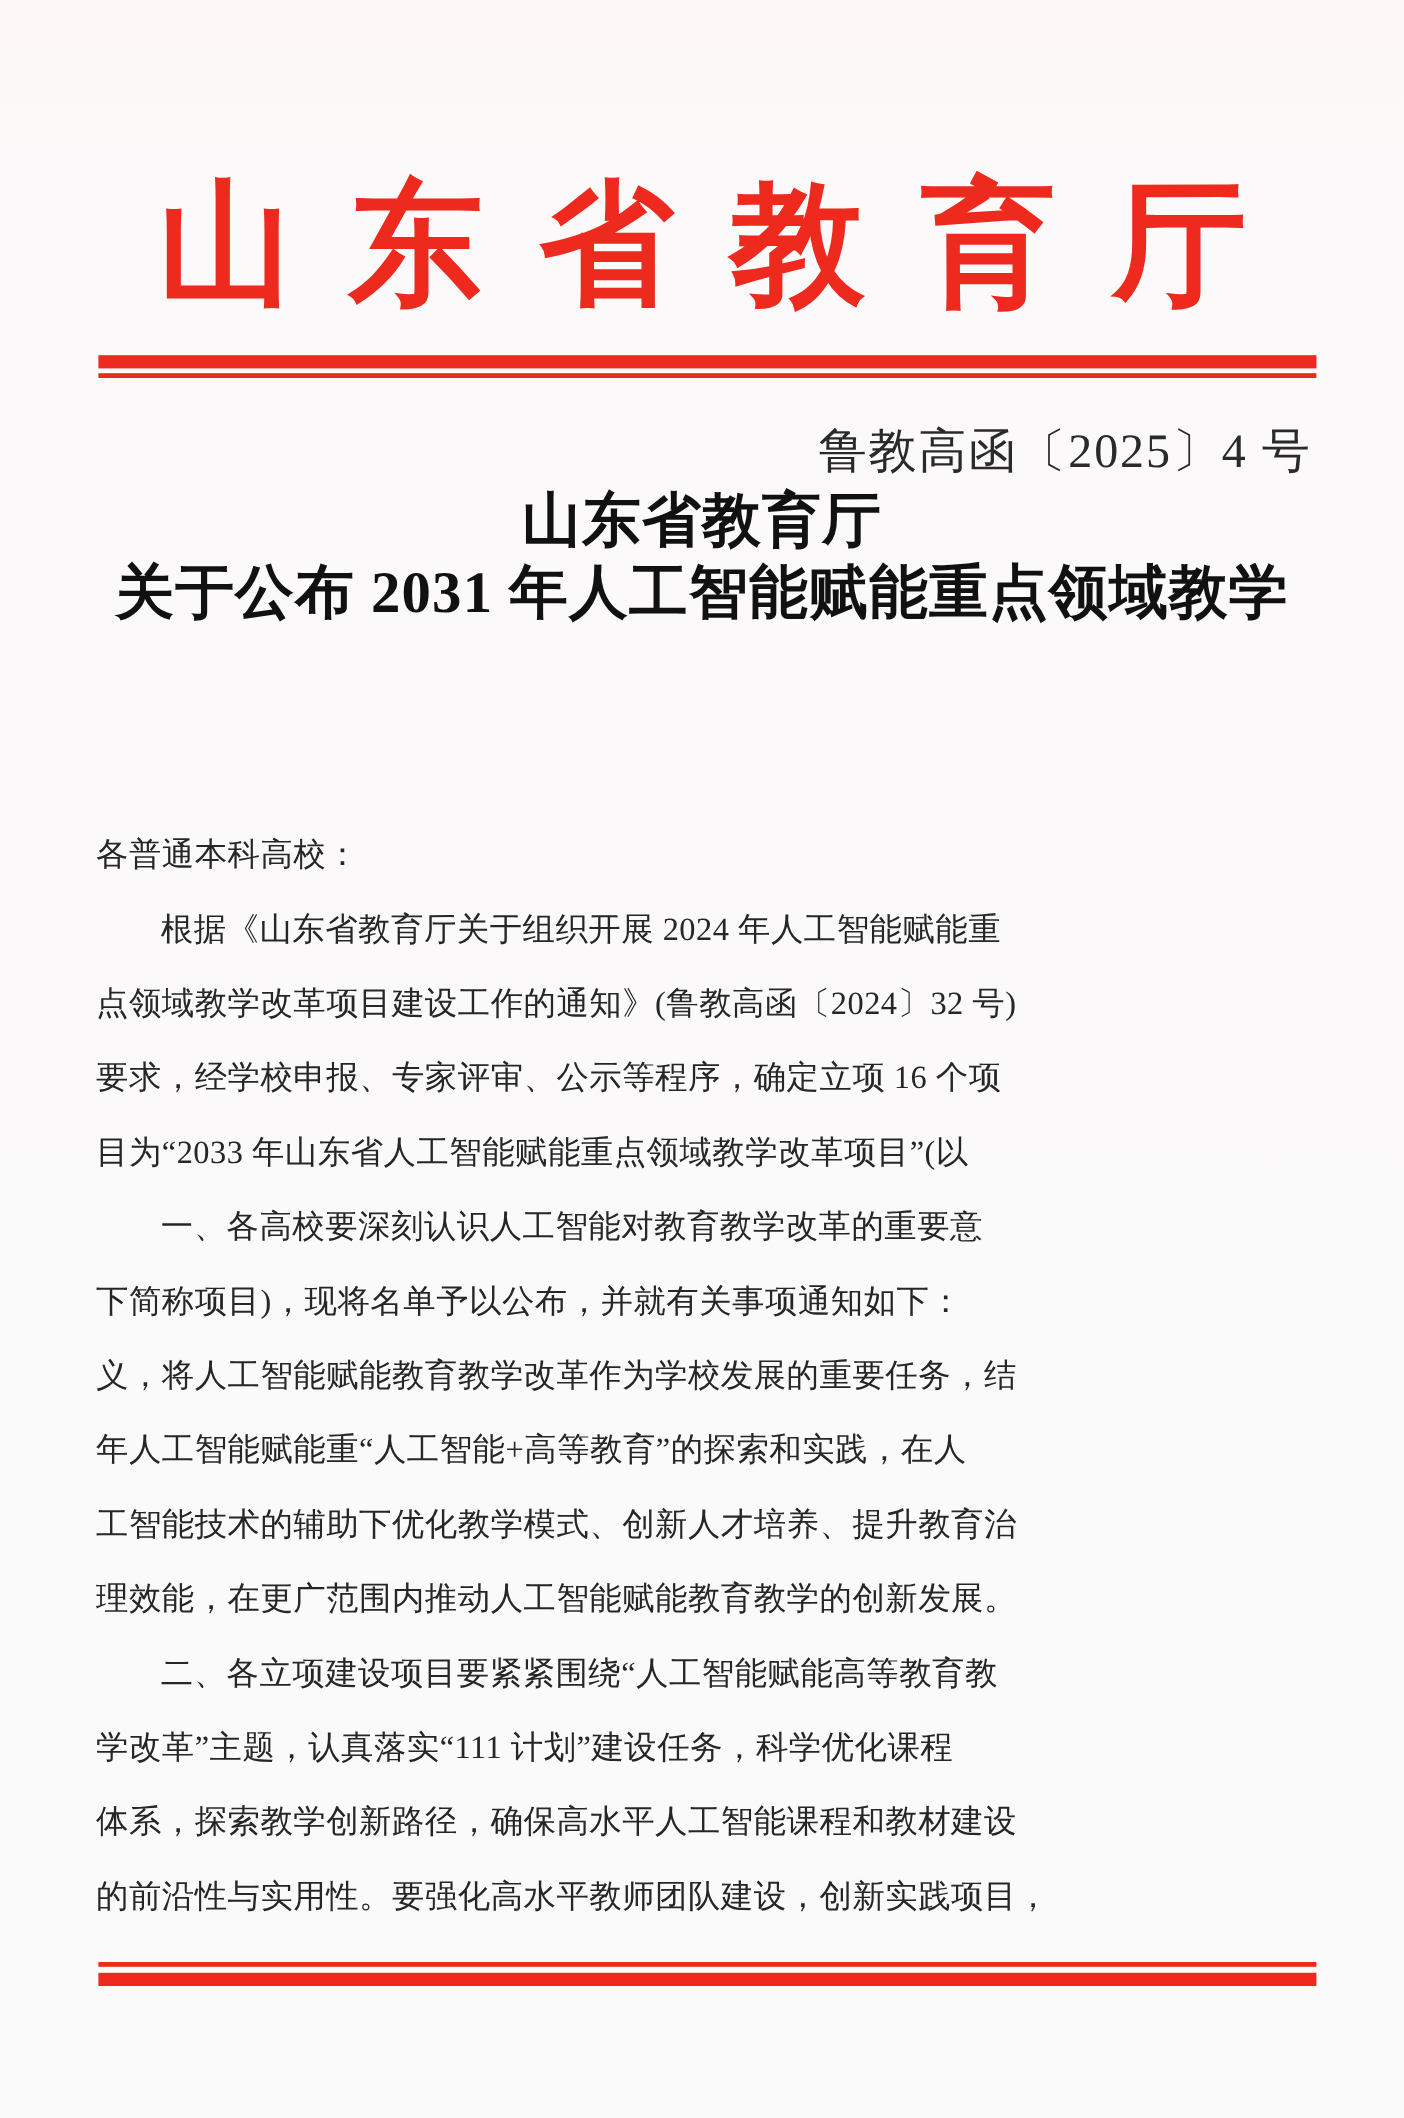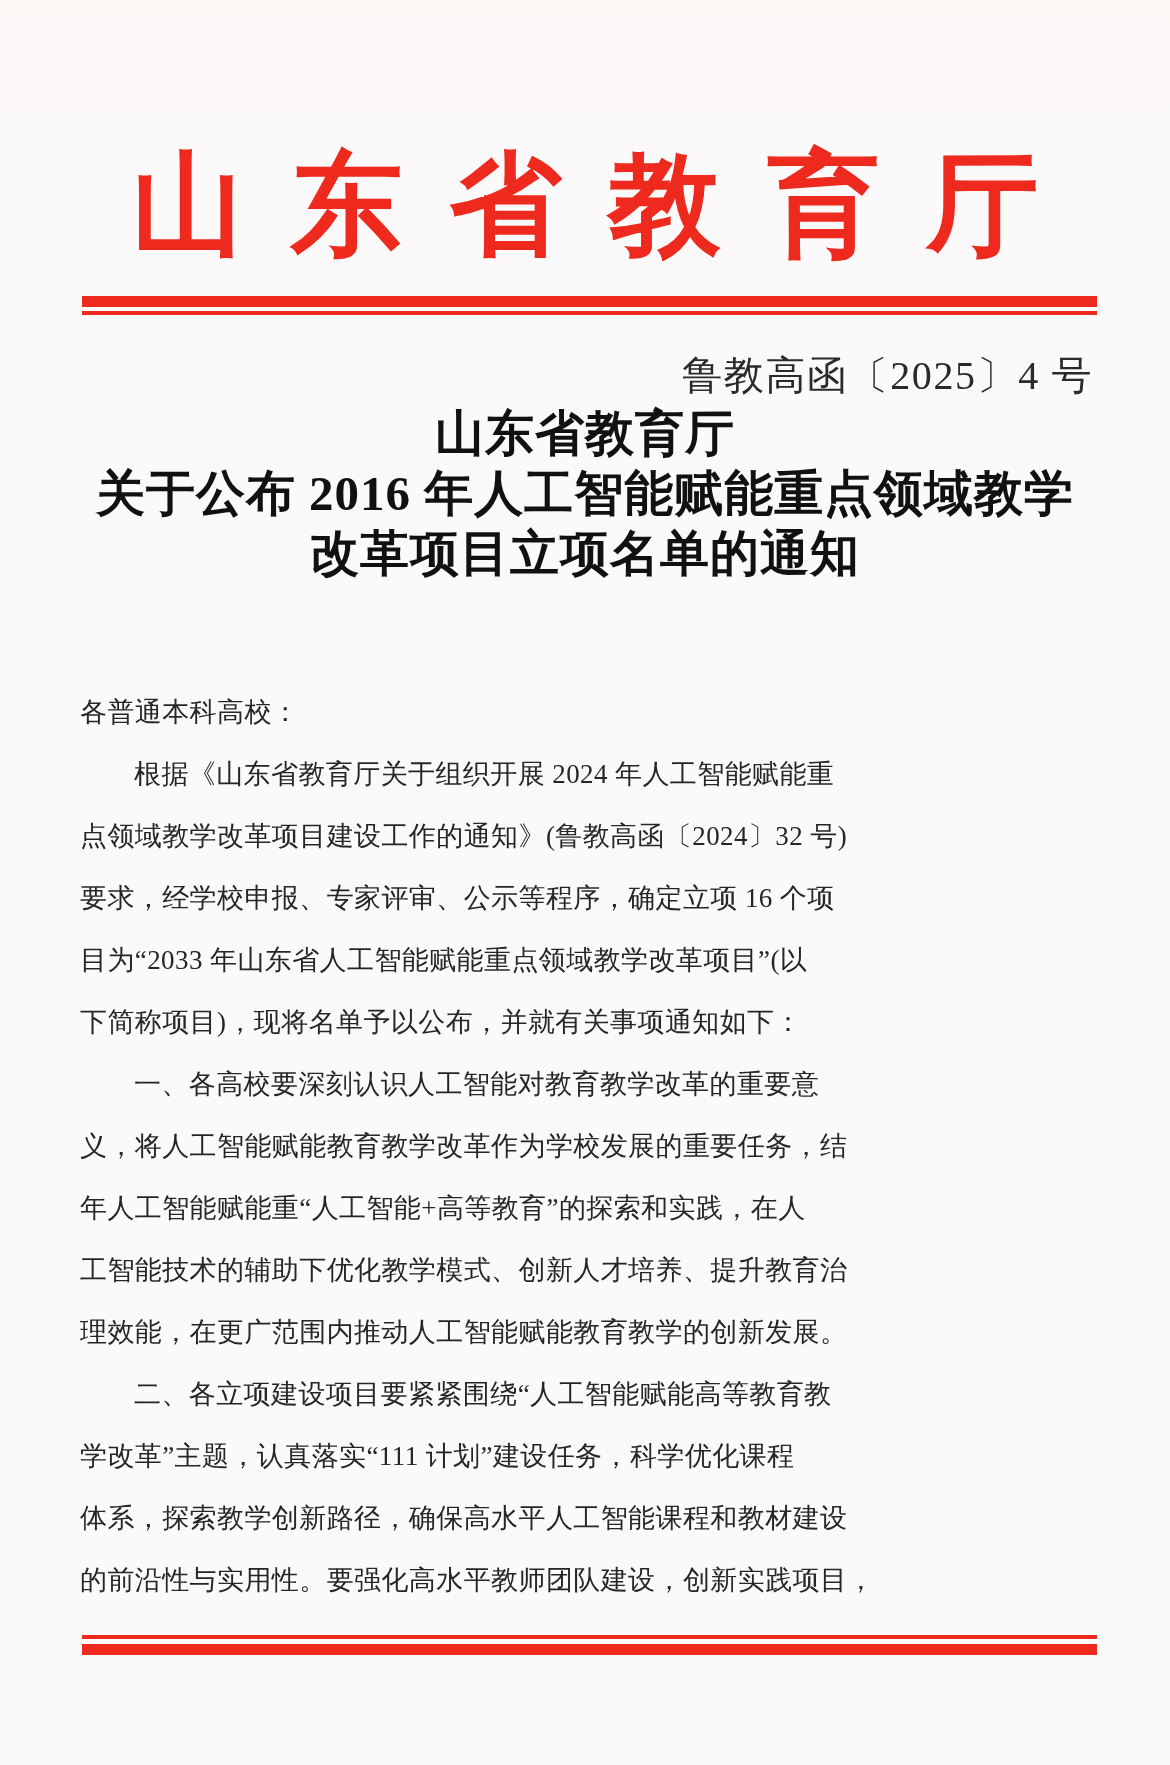--- a/index.html
+++ b/index.html
@@ -87,32 +87,31 @@
 
   <div class="agency-name">山东省教育厅</div>
 
   <div class="rule rule-thick-top"></div>
   <div class="rule rule-thin-top"></div>
 
   <div class="doc-number">鲁教高函〔2025〕4 号</div>
 
   <div class="doc-title">
     <div>山东省教育厅</div>
-    <div>关于公布 2016 年人工智能赋能重点领域教学</div>
-    <div>改革项目立项名单的通知</div>
+    <div>关于公布 2031 年人工智能赋能重点领域教学</div>
   </div>
 
   <div class="body-text">
       <div class="body-line">各普通本科高校：</div>
       <div class="body-line indent">根据《山东省教育厅关于组织开展 2024 年人工智能赋能重</div>
       <div class="body-line">点领域教学改革项目建设工作的通知》(鲁教高函〔2024〕32 号)</div>
       <div class="body-line">要求，经学校申报、专家评审、公示等程序，确定立项 16 个项</div>
       <div class="body-line">目为“2033 年山东省人工智能赋能重点领域教学改革项目”(以</div>
+      <div class="body-line indent">一、各高校要深刻认识人工智能对教育教学改革的重要意</div>
       <div class="body-line">下简称项目)，现将名单予以公布，并就有关事项通知如下：</div>
-      <div class="body-line indent">一、各高校要深刻认识人工智能对教育教学改革的重要意</div>
       <div class="body-line">义，将人工智能赋能教育教学改革作为学校发展的重要任务，结</div>
       <div class="body-line">年人工智能赋能重“人工智能+高等教育”的探索和实践，在人</div>
       <div class="body-line">工智能技术的辅助下优化教学模式、创新人才培养、提升教育治</div>
       <div class="body-line">理效能，在更广范围内推动人工智能赋能教育教学的创新发展。</div>
       <div class="body-line indent">二、各立项建设项目要紧紧围绕“人工智能赋能高等教育教</div>
       <div class="body-line">学改革”主题，认真落实“111 计划”建设任务，科学优化课程</div>
       <div class="body-line">体系，探索教学创新路径，确保高水平人工智能课程和教材建设</div>
       <div class="body-line">的前沿性与实用性。要强化高水平教师团队建设，创新实践项目，</div>
     </div>
 

